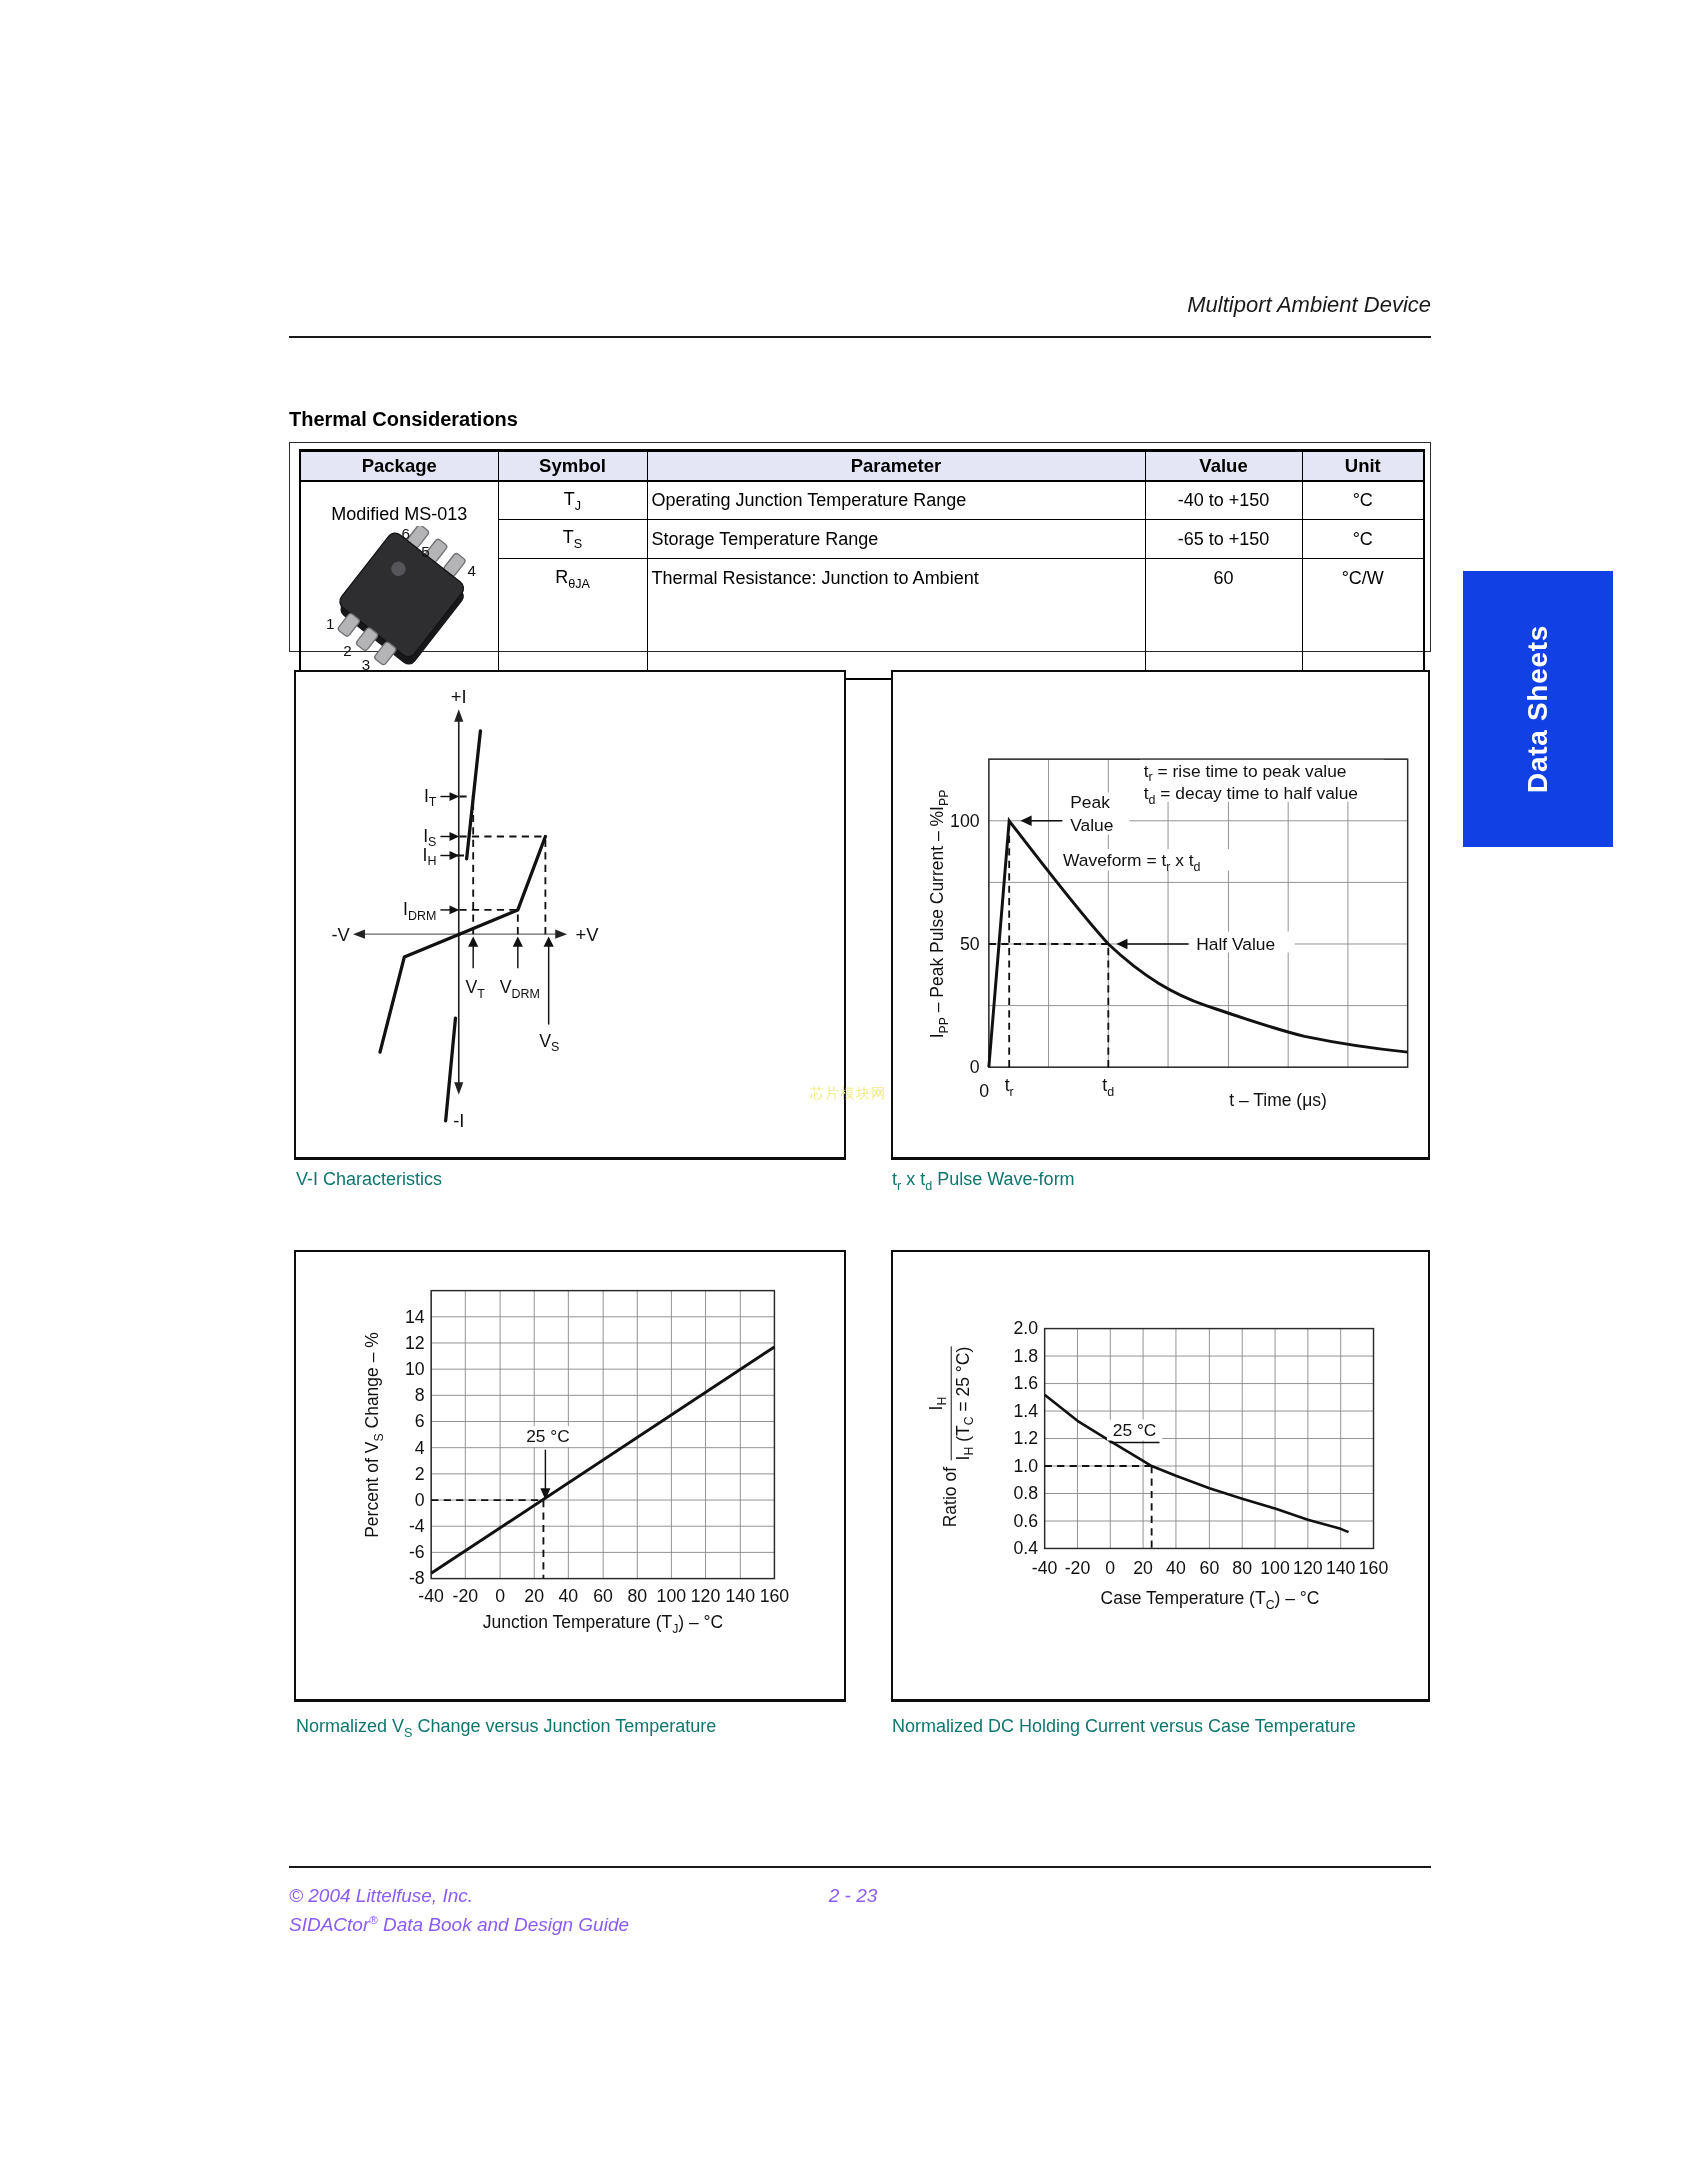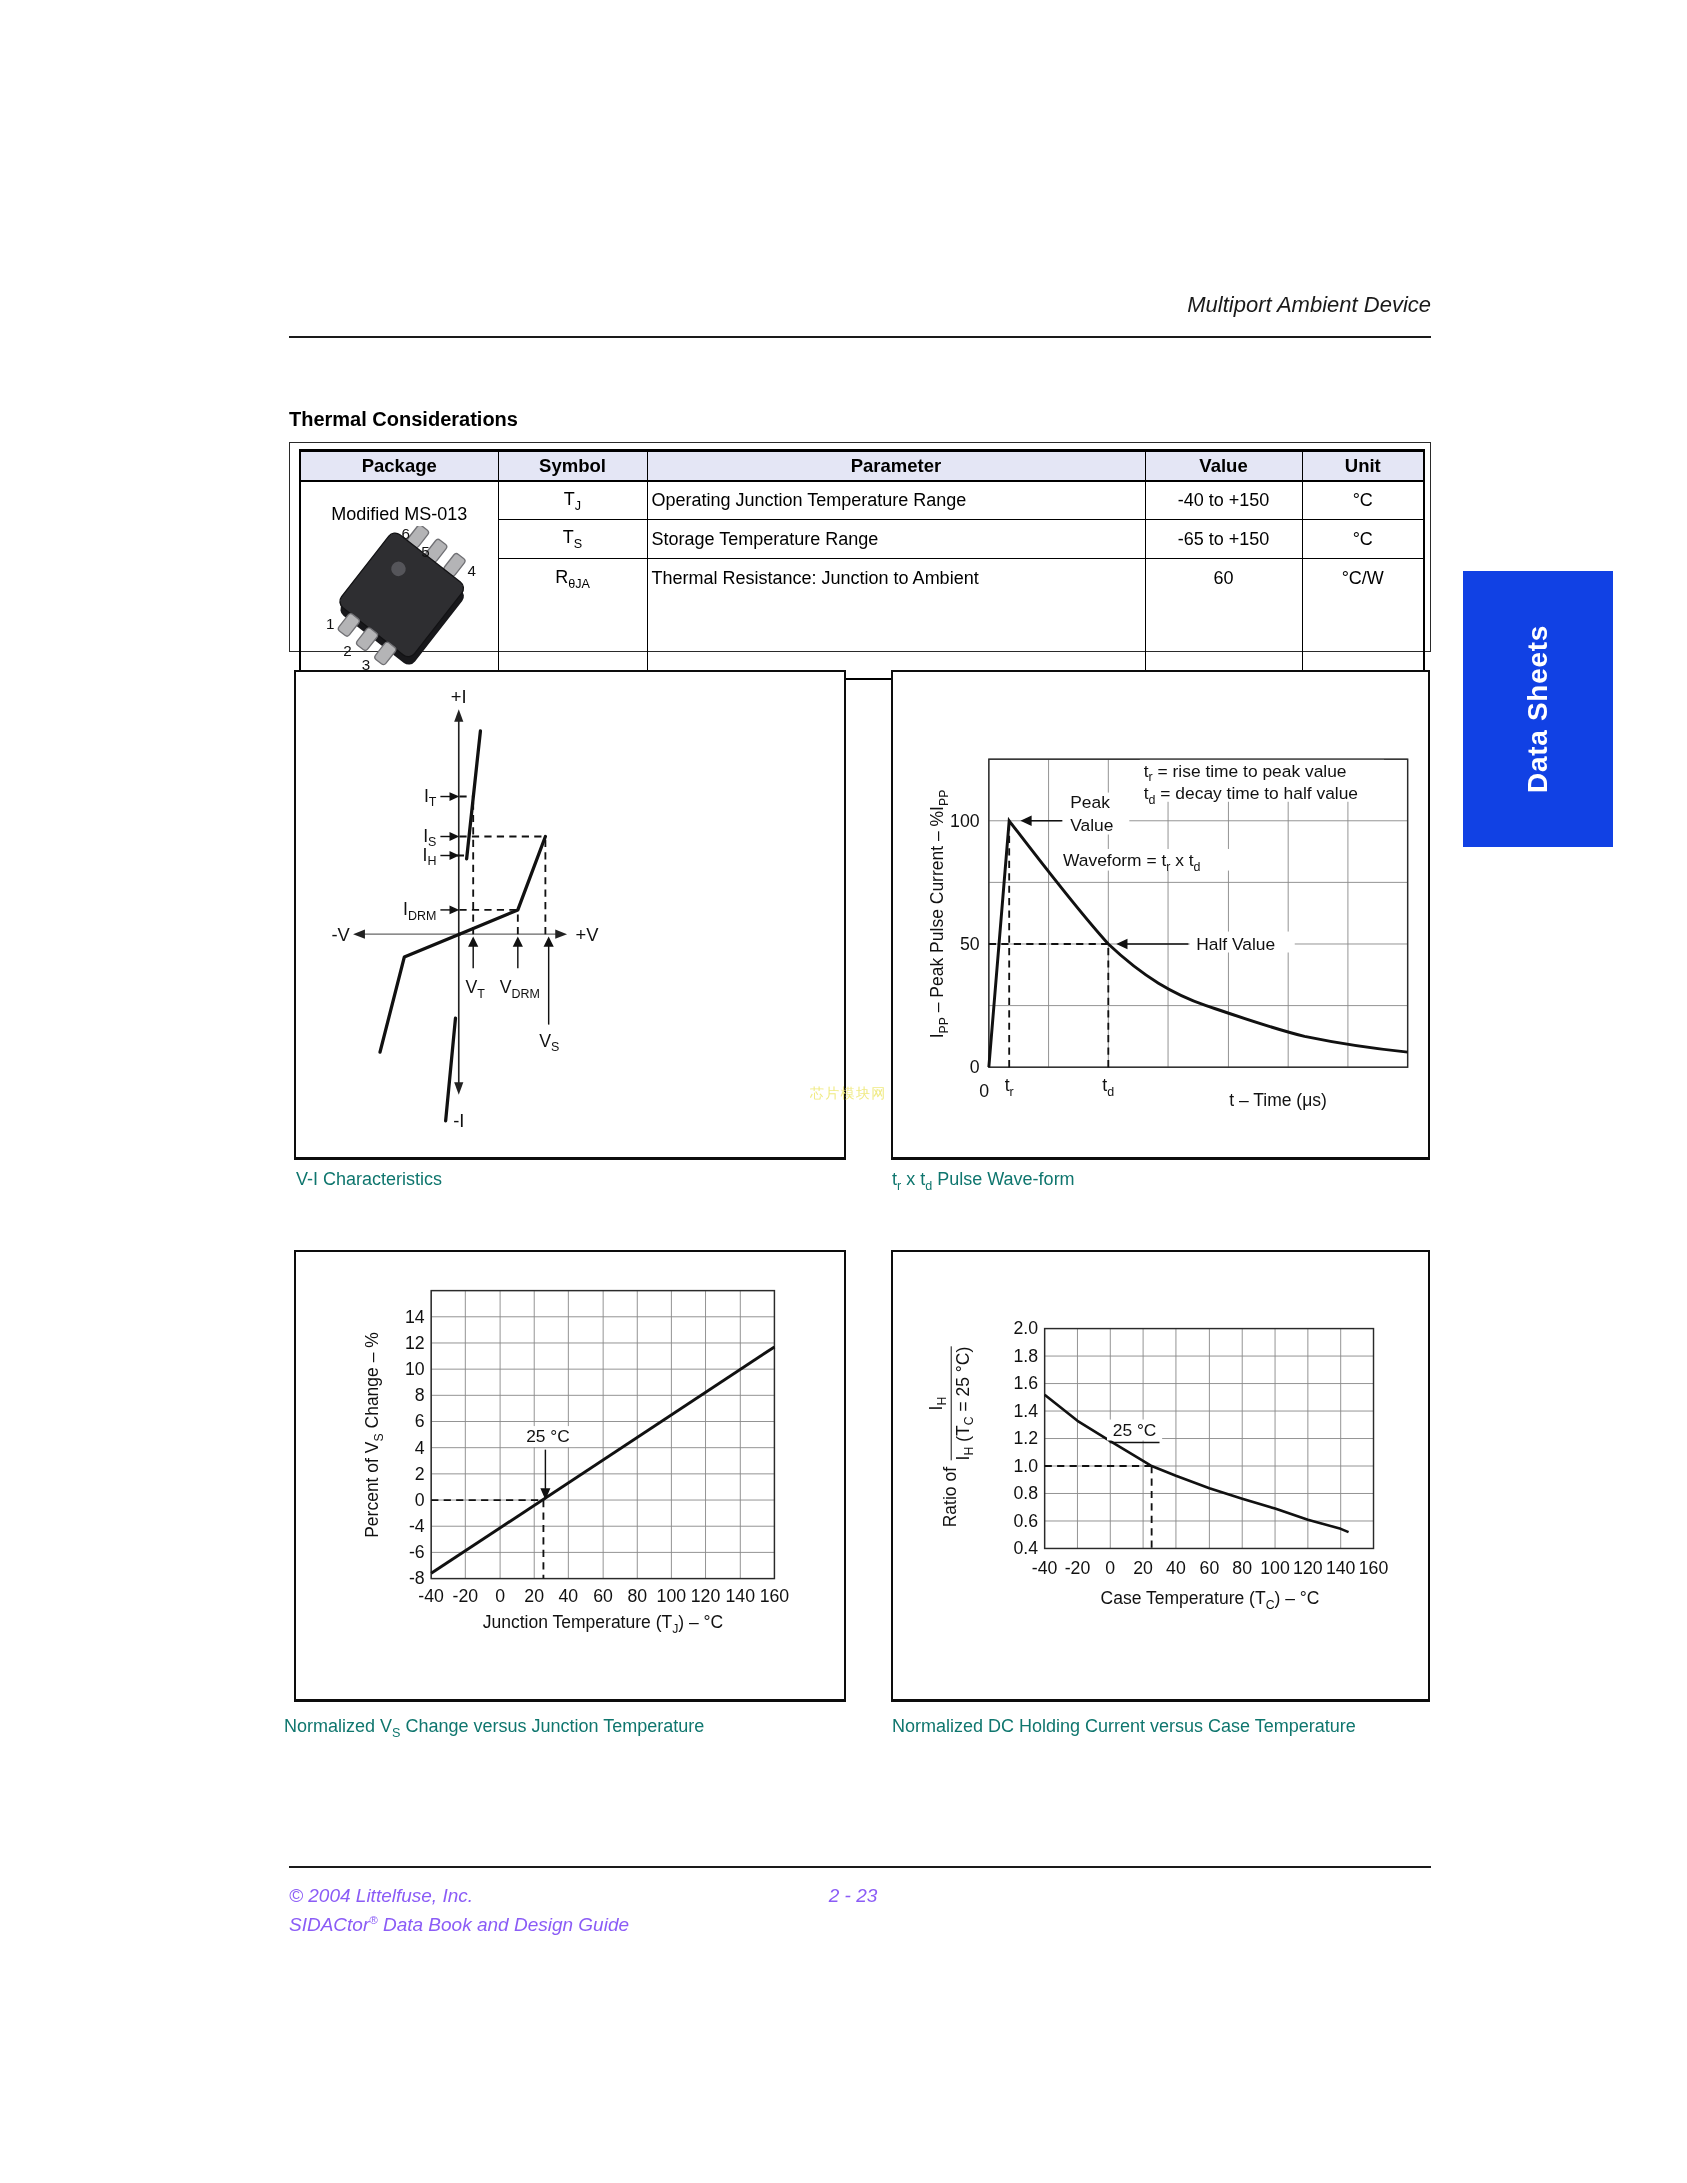--- a/index.html
+++ b/index.html
@@ -266,21 +266,21 @@
         <text class="tick" x="729" y="535" text-anchor="middle">160</text>
       </g>
     </svg>
   </div>
   <div class="abs rot-title" style="left:374px; top:1435px;">
     <span>Percent of V</span><sub class="sym">S</sub><span> Change – %</span>
   </div>
   <div class="abs x-title" style="left:603px; top:1612px;">
     <span>Junction Temperature (T</span><sub class="sym">J</sub><span>) – °C</span>
   </div>
-  <div class="abs caption" style="left:284px; top:1716px;">
+  <div class="abs caption" style="left:296px; top:1716px;">
     <span>Normalized V</span><sub class="sym">S</sub><span> Change versus Junction Temperature</span>
   </div>
 
   <div class="abs fig" style="left:891px; top:1250px; width:539px; height:452px;">
     <svg viewBox="0 0 815 683" preserveAspectRatio="none">
       <path fill="none" stroke="#8a8a8a" stroke-width="1.4" d="M231 117H732 M231 159H732 M231 201H732 M231 243H732 M231 285H732 M231 327H732 M231 369H732 M231 411H732 M231 453H732 M231 117V453 M281 117V453 M331 117V453 M381 117V453 M431 117V453 M482 117V453 M532 117V453 M582 117V453 M632 117V453 M682 117V453 M732 117V453"></path>
       <rect x="231" y="117" width="501" height="336" fill="none" stroke="#2a2a2a" stroke-width="2.2"></rect>
       <path fill="none" stroke="#111" stroke-width="2.8" stroke-dasharray="11 8" d="M231 327H394 M394 327V453"></path>
       <path d="M231 218 L281 258 L331 289 L381 319 L394 327 L431 342 L482 361 L532 377 L582 392 L632 409 L682 423 L694 428" fill="none" stroke="#111" stroke-width="4" stroke-linejoin="round"></path>
       <rect x="326" y="256" width="84" height="32" fill="#fff"></rect>

